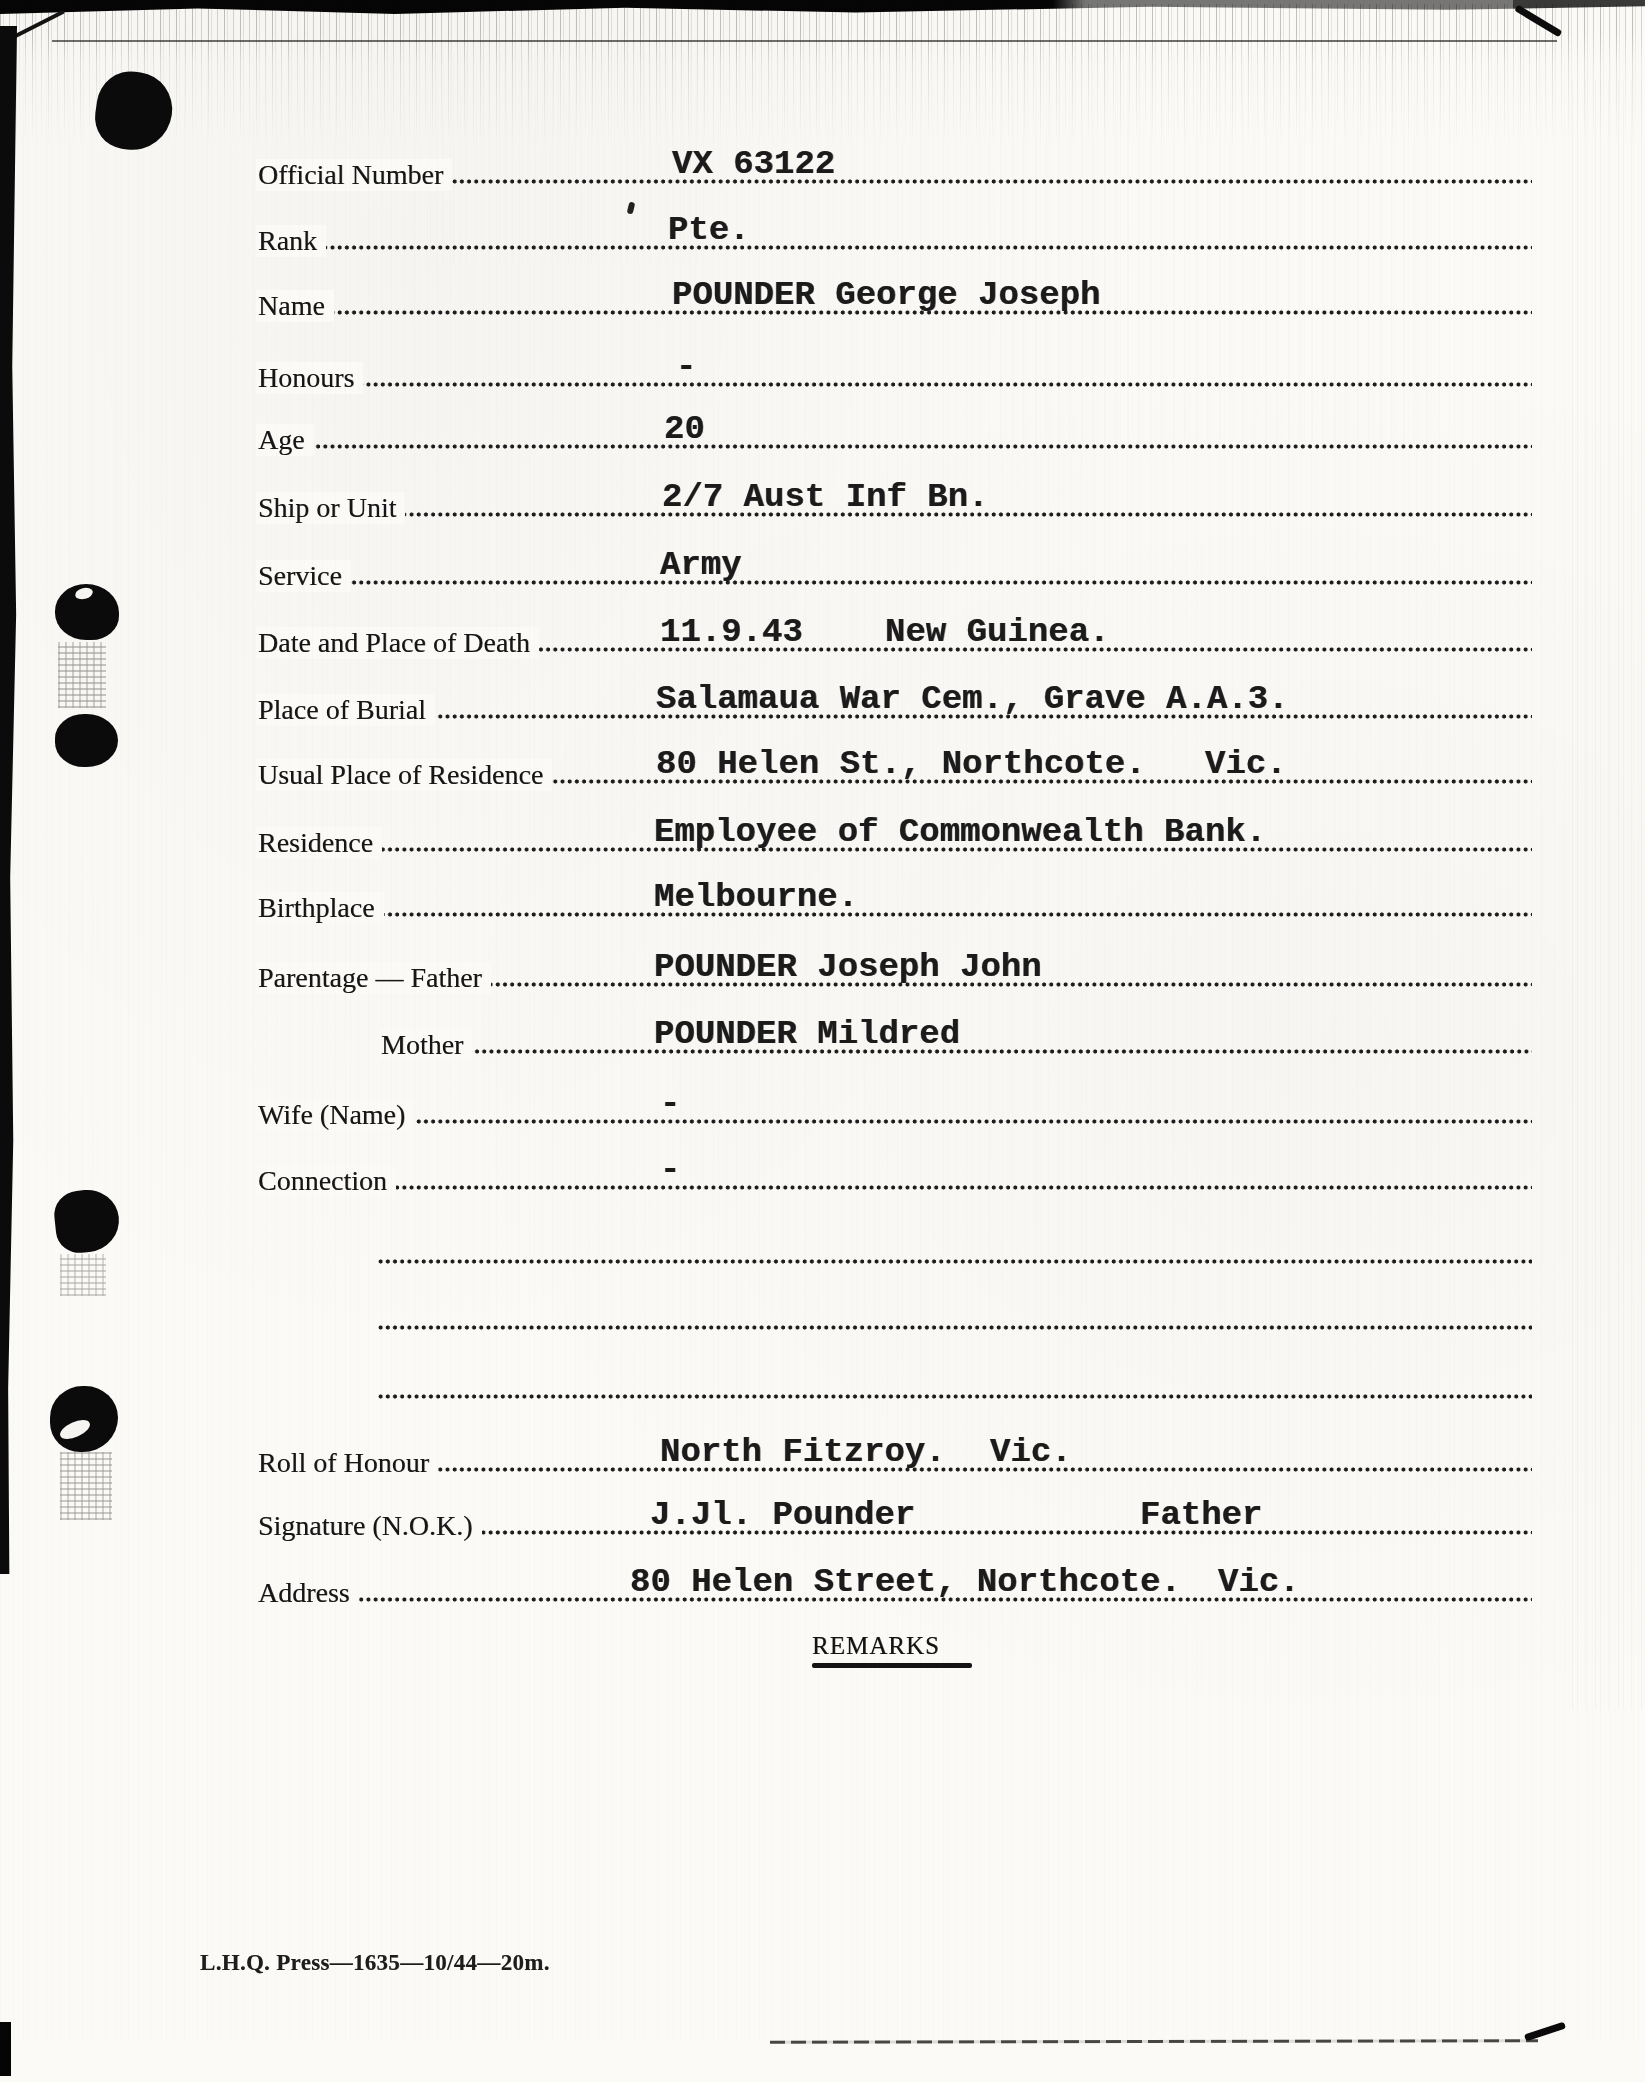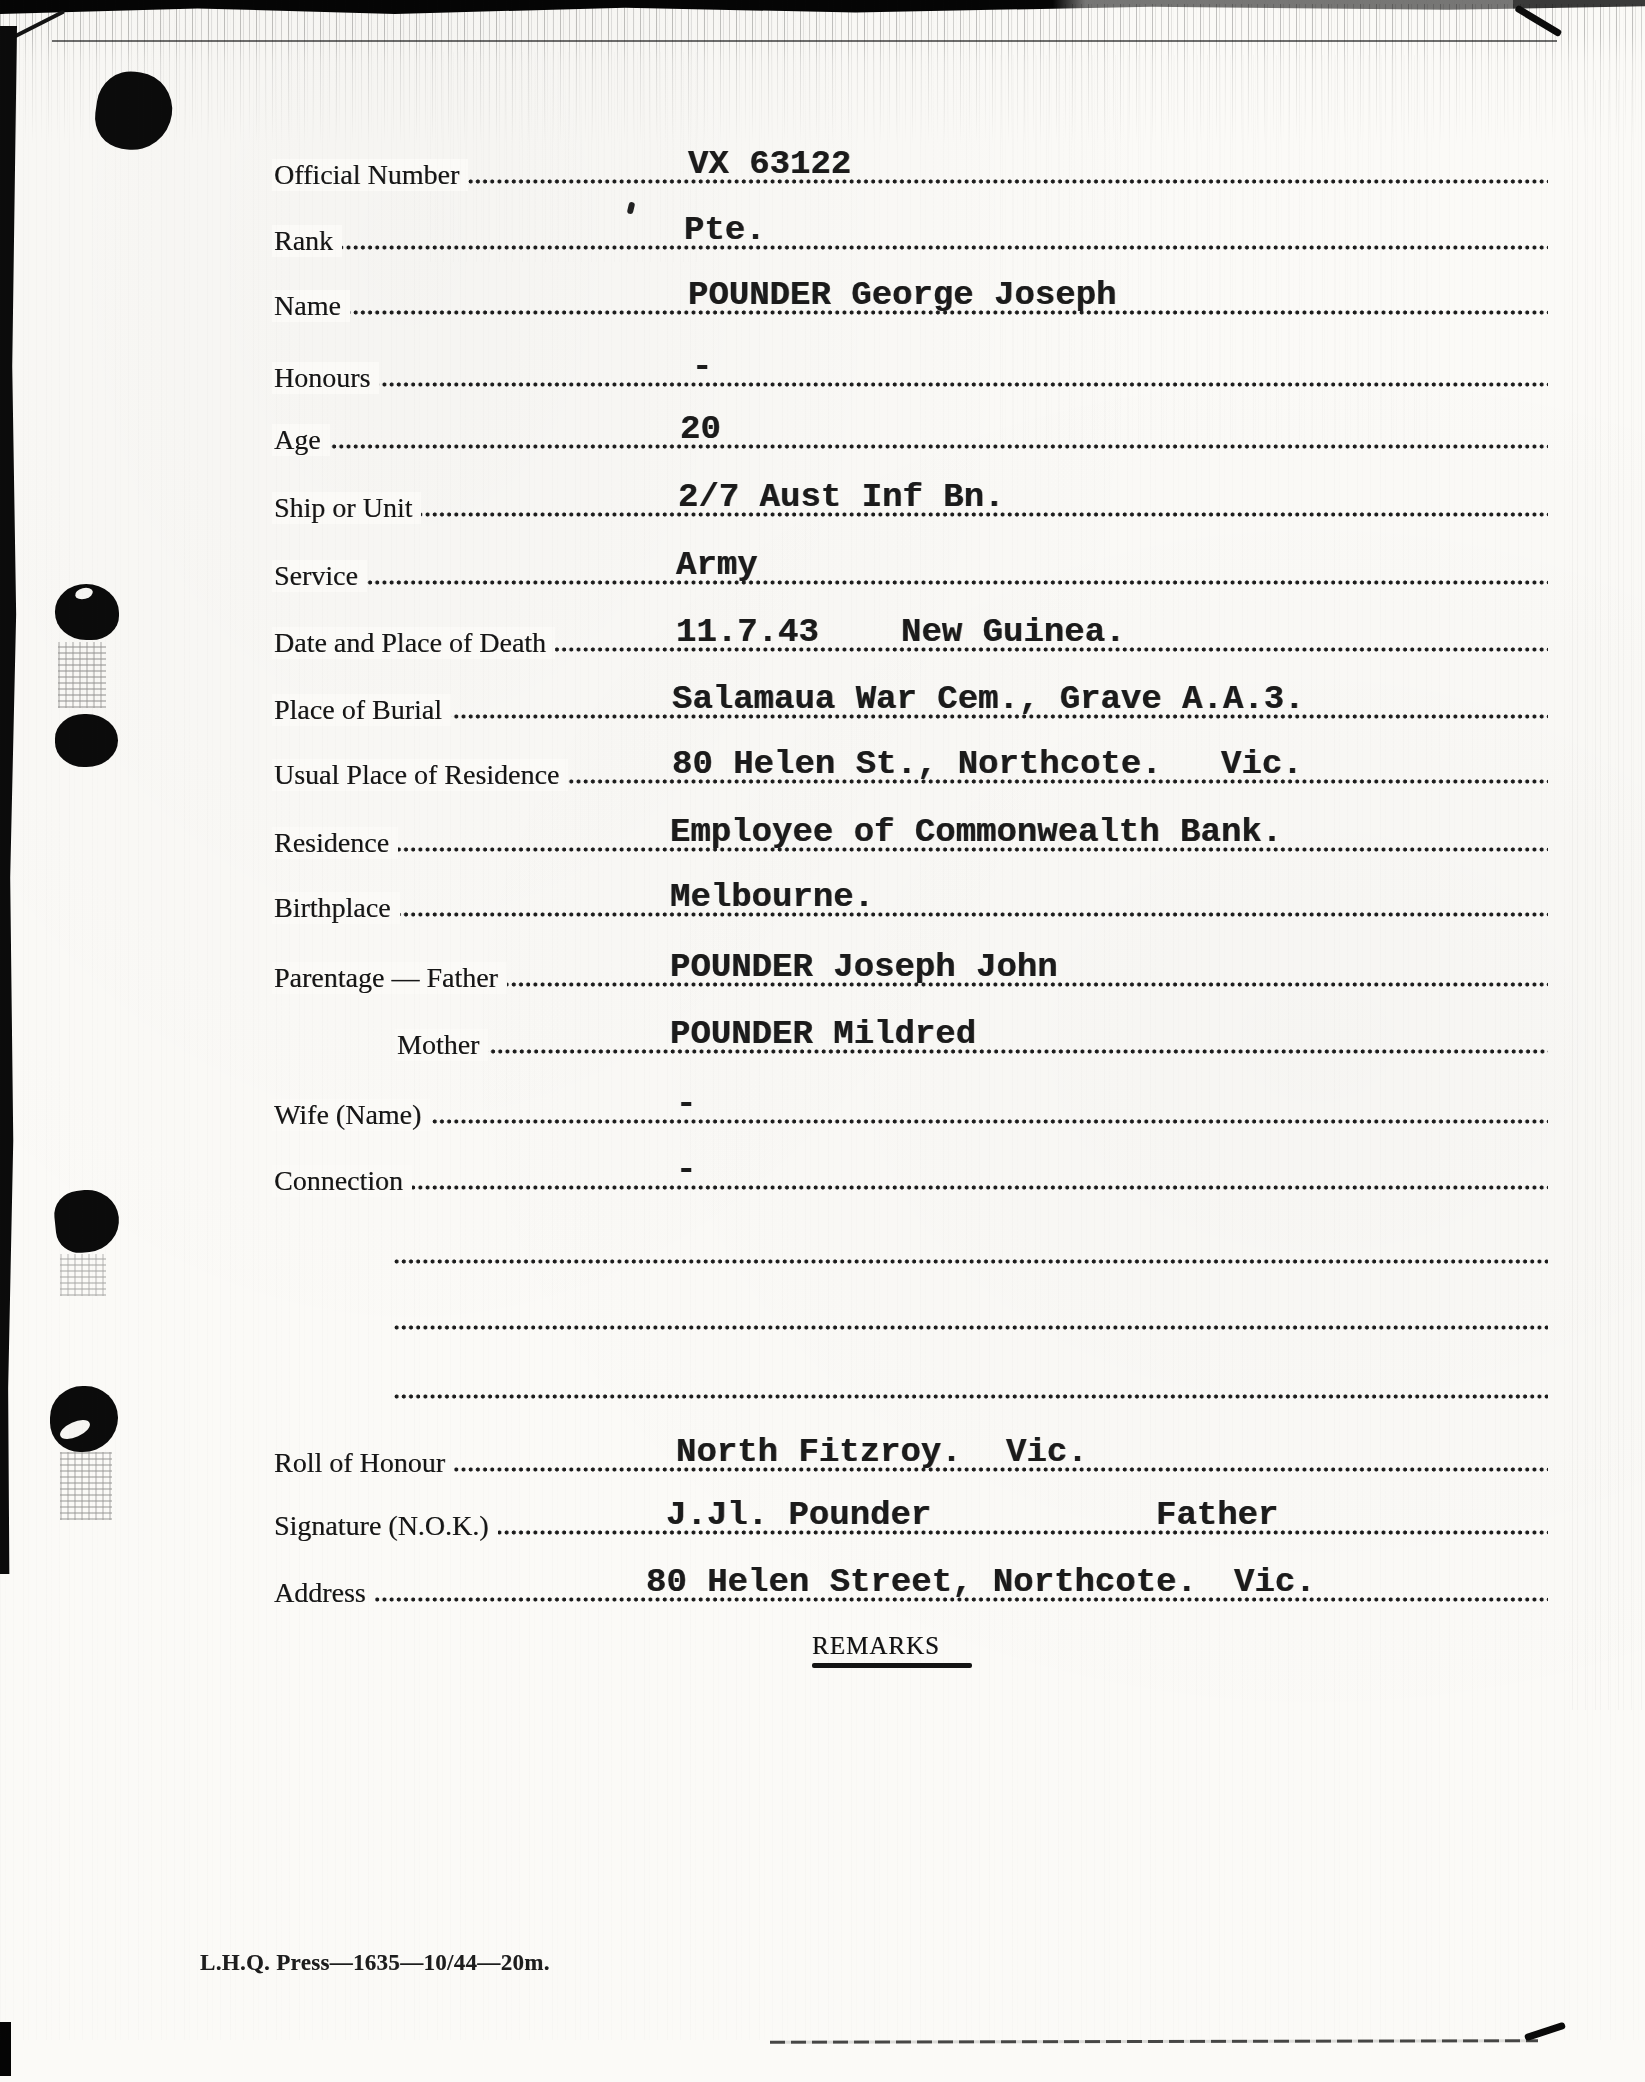--- a/index.html
+++ b/index.html
@@ -67,21 +67,21 @@
   #drip-5{left:60px;top:1452px;width:52px;height:68px;opacity:.4;}
   #ink-speck{position:absolute;left:628px;top:202px;width:6px;height:12px;background:#222;border-radius:3px;transform:rotate(14deg);z-index:5;}
   #bottom-edge-line{
     position:absolute;left:770px;top:2040px;width:768px;height:3px;z-index:31;
     background:repeating-linear-gradient(90deg, rgba(0,0,0,.72) 0 15px, rgba(0,0,0,.12) 15px 21px);
     transform:rotate(-0.12deg);
   }
   #bottom-edge-tip{position:absolute;left:1524px;top:2028px;width:42px;height:7px;background:#0a0a0a;transform:rotate(-18deg);z-index:31;border-radius:3px;}
   #bottom-left-mark{position:absolute;left:0;top:2022px;width:11px;height:54px;background:#050505;z-index:31;}
   
-  .row{position:absolute;left:16px;width:1418px;height:48px;z-index:10;}
+  .row{position:absolute;left:0;width:1418px;height:48px;z-index:10;}
   .leader{
     position:absolute;bottom:0;height:5px;
     background-image:radial-gradient(circle at 2.6px 2.5px, #1c1c1c 1.7px, rgba(0,0,0,0) 2.4px);
     background-size:7.2px 5px;background-repeat:repeat-x;
   }
   .flabel{
     position:absolute;bottom:-7px;
     font-family:"Liberation Serif", serif;
     font-size:28px;line-height:1.15;color:#161616;
     background:#fbfaf7;padding:0 9px 0 2px;
@@ -178,21 +178,21 @@
         <span class="fvalue" style="left: 662px;">2/7 Aust Inf Bn.</span>
       </div>
       <div class="row" style="top: 537px;">
         <div class="leader" style="left: 258px; width: 1274px;"></div>
         <span class="flabel" style="left: 256px;">Service</span>
         <span class="fvalue" style="left: 660px;">Army</span>
       </div>
       <div class="row" style="top: 604px;">
         <div class="leader" style="left: 258px; width: 1274px;"></div>
         <span class="flabel" style="left: 256px;">Date and Place of Death</span>
-        <span class="fvalue" style="left: 660px;">11.7.43</span>
+        <span class="fvalue" style="left: 660px;">11.9.43</span>
         <span class="fvalue" style="left: 885px;">New Guinea.</span>
       </div>
       <div class="row" style="top: 671px;">
         <div class="leader" style="left: 258px; width: 1274px;"></div>
         <span class="flabel" style="left: 256px;">Place of Burial</span>
         <span class="fvalue" style="left: 656px;">Salamaua War Cem., Grave A.A.3.</span>
       </div>
       <div class="row" style="top: 736px;">
         <div class="leader" style="left: 258px; width: 1274px;"></div>
         <span class="flabel" style="left: 256px;">Usual Place of Residence</span>

